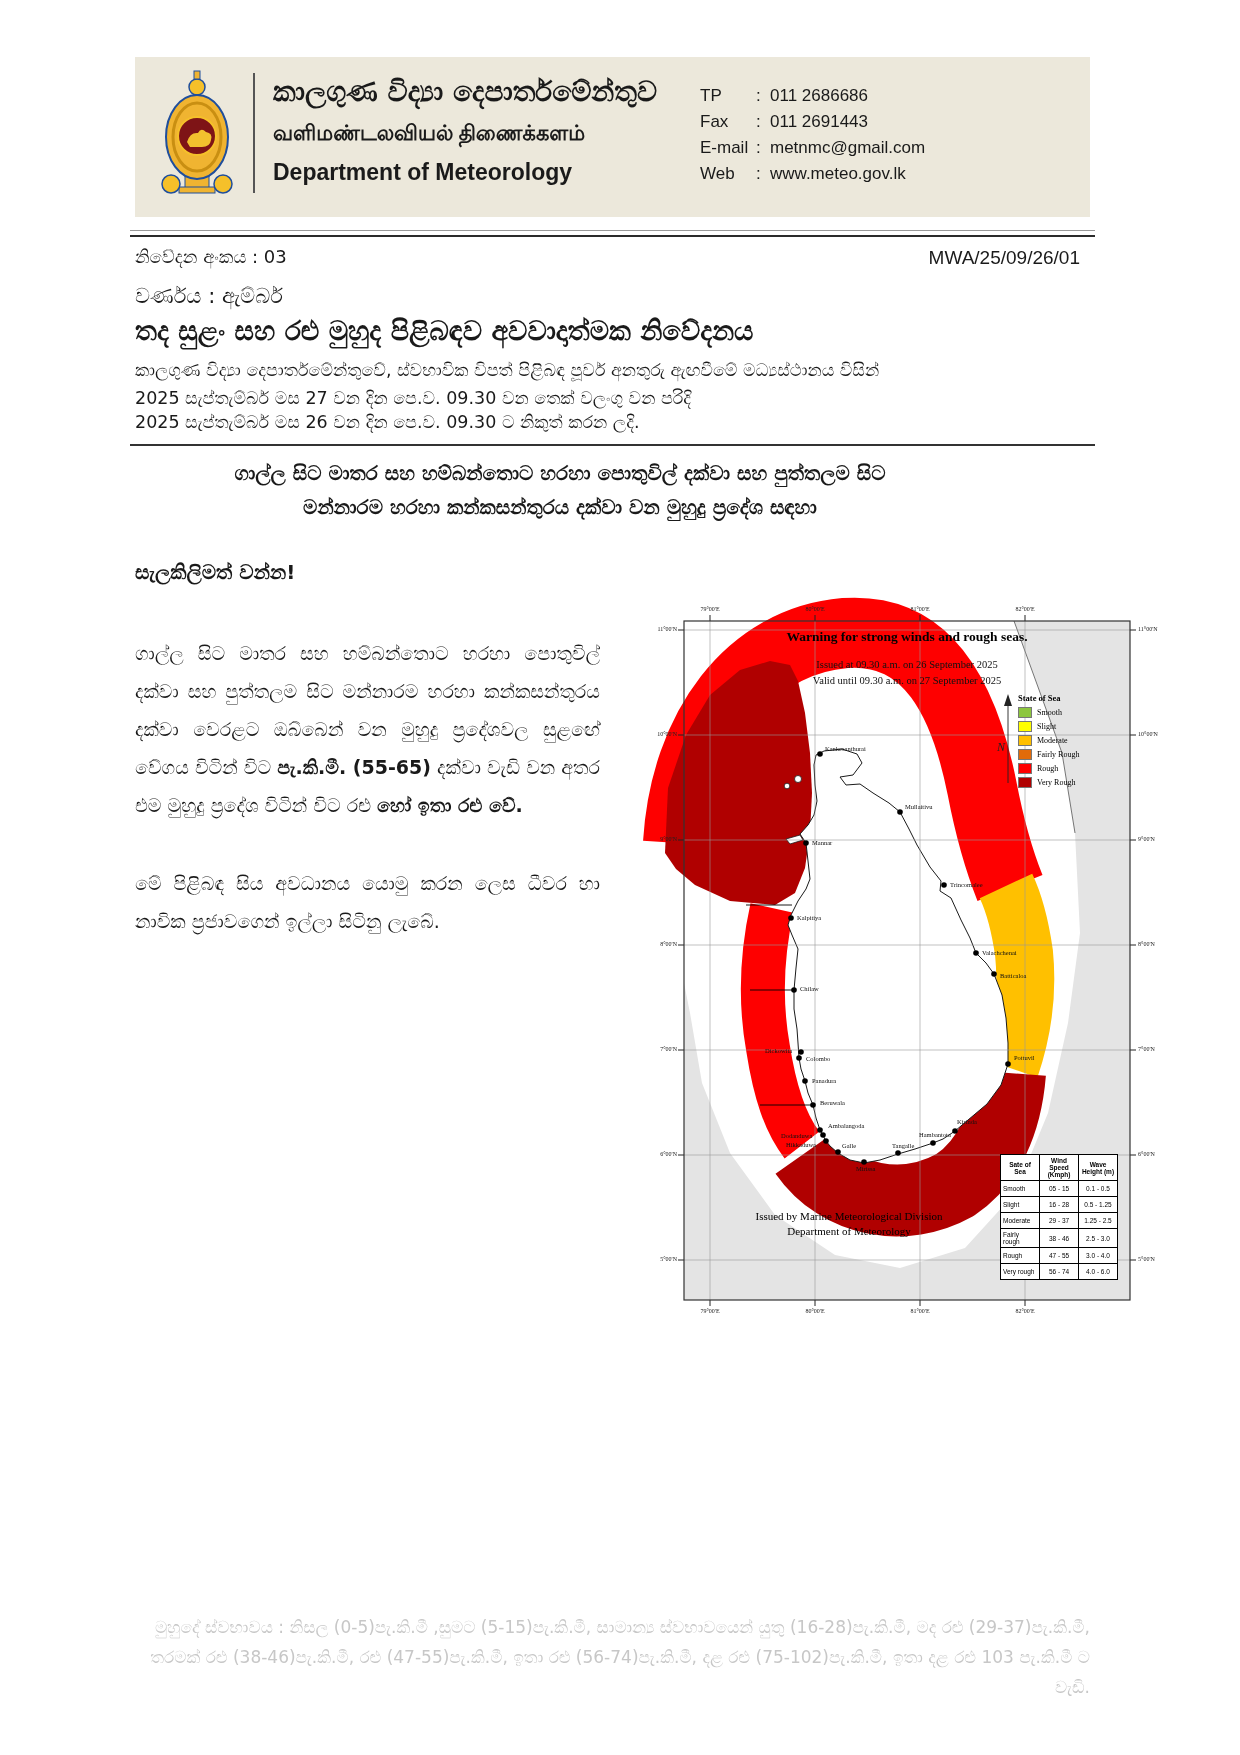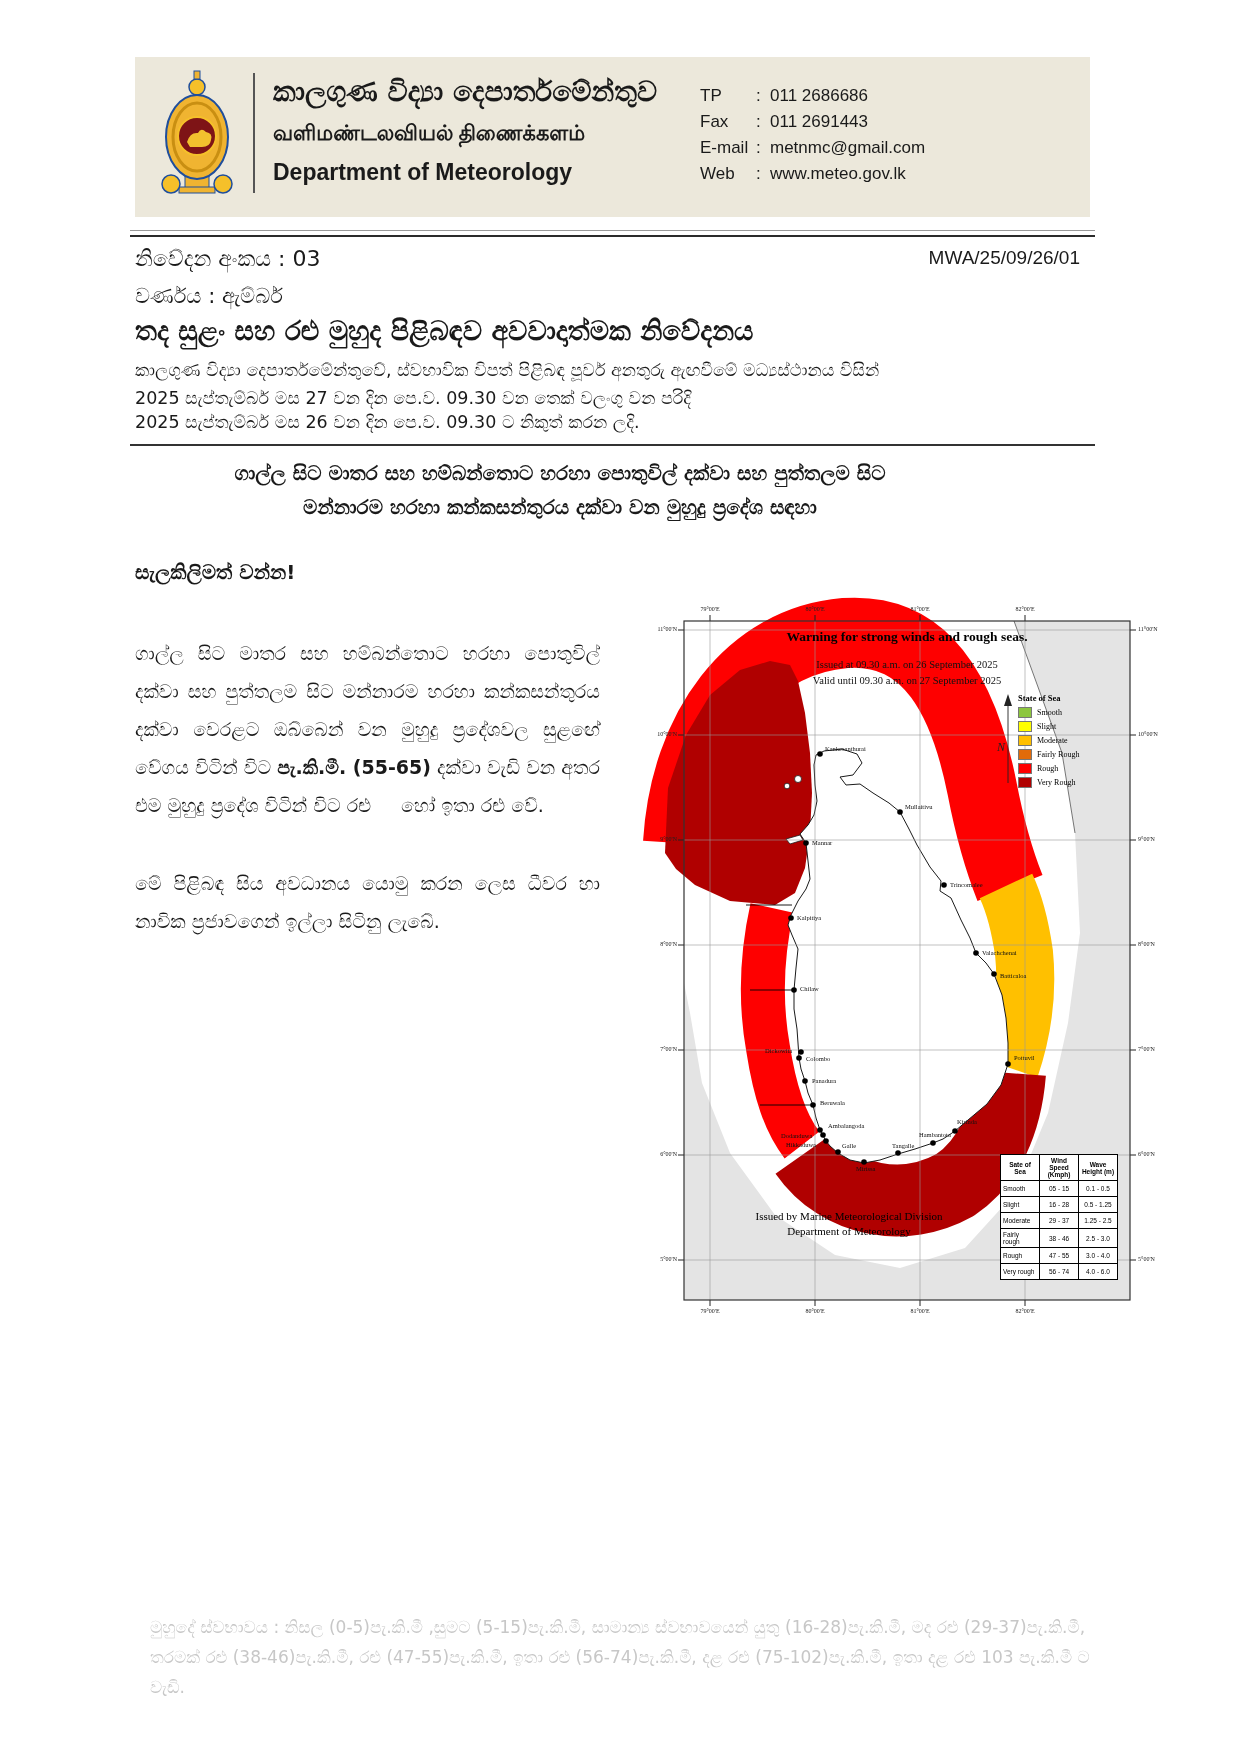--- a/index.html
+++ b/index.html
@@ -10,21 +10,21 @@
   .hdr{left:135px;top:57px;width:955px;height:160px;background:#ECE8DB;}
   .hdr-divider{left:118px;top:16px;width:2px;height:120px;background:#555;}
   .dept-si{left:138px;top:18px;font-size:28px;font-weight:bold;font-family:"DejaVu Serif",serif;}
   .dept-ta{left:138px;top:64px;font-size:21px;font-weight:bold;font-family:"Liberation Serif",serif;}
   .dept-en{left:138px;top:102px;font-size:23px;font-weight:bold;font-family:"Liberation Sans",sans-serif;}
   .contact{left:565px;top:26px;font-family:"Liberation Sans",sans-serif;font-size:17px;line-height:26px;}
   .c-row{display:flex;}
   .c-label{width:56px;}
   .c-sep{width:14px;}
   .dbl-rule{left:130px;top:230px;width:965px;height:4px;border-top:1px solid #999;border-bottom:2px solid #2b2b2b;}
-  .notice-no{left:135px;top:246px;font-size:22px;}
+  .notice-no{left:135px;top:246px;font-size:18px;}
   .ref-no{top:247px;right:160px;font-size:19px;font-family:"Liberation Sans",sans-serif;}
   .color-cat{left:135px;top:284px;font-size:21px;}
   .warn-title{left:135px;top:315px;font-size:27px;font-weight:bold;}
   .meta-line{left:135px;font-size:17.5px;}
   .hr2{left:130px;top:444px;width:965px;height:2px;background:#333;}
   .subject{left:135px;top:456px;width:850px;text-align:center;font-weight:bold;font-size:20px;line-height:34px;}
   .attention{left:135px;top:560px;font-size:20px;font-weight:bold;}
   .bodycol{left:135px;top:634px;width:465px;}
   .bodycol p.para{margin:0 0 40px 0;font-size:19px;line-height:38px;text-align:justify;}
   .bodycol p.para:last-child{margin-top:34px;}
@@ -41,21 +41,21 @@
   .lgrow span:last-child{font-size:8px;}
   .seatable{left:390px;top:601px;}
   .seatable table{border-collapse:collapse;background:#fff;font-family:"Liberation Sans",sans-serif;}
   .seatable th,.seatable td{border:1px solid #000;font-size:6.5px;padding:2px 2px;color:#000;}
   .seatable th{font-weight:bold;text-align:center;width:34px;}
   .seatable td{height:11px;}
   .credit{left:84px;top:656px;width:310px;text-align:center;font-family:Liberation Serif, serif;
           font-size:11px;line-height:15px;color:#000;}
   .axis-label{position:absolute;font-family:"Liberation Serif",serif;font-size:6px;color:#222;}
   
-  .footer{left:150px;top:1612px;width:940px;text-align:left;font-size:17px;line-height:30px;color:#C7C7C7;}
+  .footer{left:150px;top:1612px;width:940px;text-align:right;font-size:17px;line-height:30px;color:#C7C7C7;}
 </style>
 </head>
 <body>
 
 <div class="page">
 
   <div class="abs hdr">
     <div class="abs" style="left:22px;top:10px;">
       <svg width="80" height="134" viewBox="0 0 80 134">
         <rect x="28" y="106" width="24" height="16" fill="#F0B431" stroke="#1F4E9C" stroke-width="1"></rect>
@@ -110,21 +110,21 @@
   <div class="abs hr2"></div>
 
   <div class="abs subject">
     <div>ගාල්ල සිට මාතර සහ හම්බන්තොට හරහා පොතුවිල් දක්වා සහ පුත්තලම සිට</div>
     <div>මන්නාරම හරහා කන්කසන්තුරය දක්වා වන මුහුදු ප්‍රදේශ සඳහා</div>
   </div>
 
   <div class="abs attention">සැලකිලිමත් වන්න!</div>
 
   <div class="abs bodycol">
-      <p class="para"><span>ගාල්ල සිට මාතර සහ හම්බන්තොට හරහා පොතුවිල් දක්වා සහ පුත්තලම සිට මන්නාරම හරහා කන්කසන්තුරය දක්වා වෙරළට ඔබ්බෙන් වන මුහුදු ප්‍රදේශවල සුළඟේ වේගය විටින් විට </span><span style="font-weight: bold;">පැ.කි.මී. (55-65)</span><span> දක්වා වැඩි වන අතර එම මුහුදු ප්‍රදේශ විටින් විට රළු </span><span style="font-weight: normal; margin-left: 24px;">හෝ ඉතා රළු වේ.</span></p>
+      <p class="para"><span>ගාල්ල සිට මාතර සහ හම්බන්තොට හරහා පොතුවිල් දක්වා සහ පුත්තලම සිට මන්නාරම හරහා කන්කසන්තුරය දක්වා වෙරළට ඔබ්බෙන් වන මුහුදු ප්‍රදේශවල සුළඟේ වේගය විටින් විට </span><span style="font-weight: bold;">පැ.කි.මී. (55-65)</span><span> දක්වා වැඩි වන අතර එම මුහුදු ප්‍රදේශ විටින් විට රළු </span><span style="font-weight: bold;">හෝ ඉතා රළු වේ.</span></p>
       <p class="para"><span>මේ පිළිබඳ සිය අවධානය යොමු කරන ලෙස ධීවර හා නාවික ප්‍රජාවගෙන් ඉල්ලා සිටිනු ලැබේ.</span></p>
     </div>
 
   <div class="abs mapfig">
     <svg width="556" height="768" viewBox="0 0 556 768">
 
       <rect x="74" y="68" width="446" height="679" fill="#ffffff"></rect>
 
       <path fill="#E4E4E4" fill-rule="evenodd" d="M74,68 H520 V747 H74 Z
            M74,68 L404,68 L452,200 L465,280 L470,380 L458,470 L438,560 L405,640 L355,695 L290,715 L225,702 L165,662 L120,600 L92,530 L80,460 L74,430 Z"></path>

